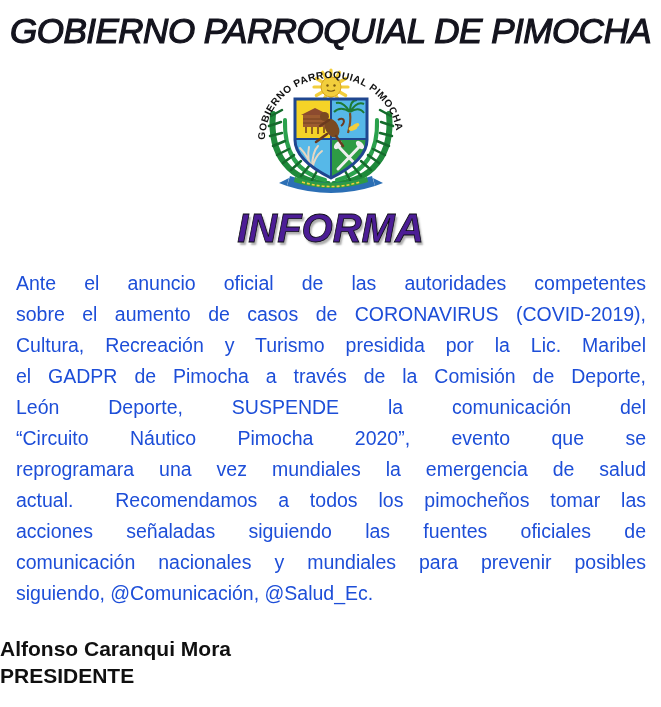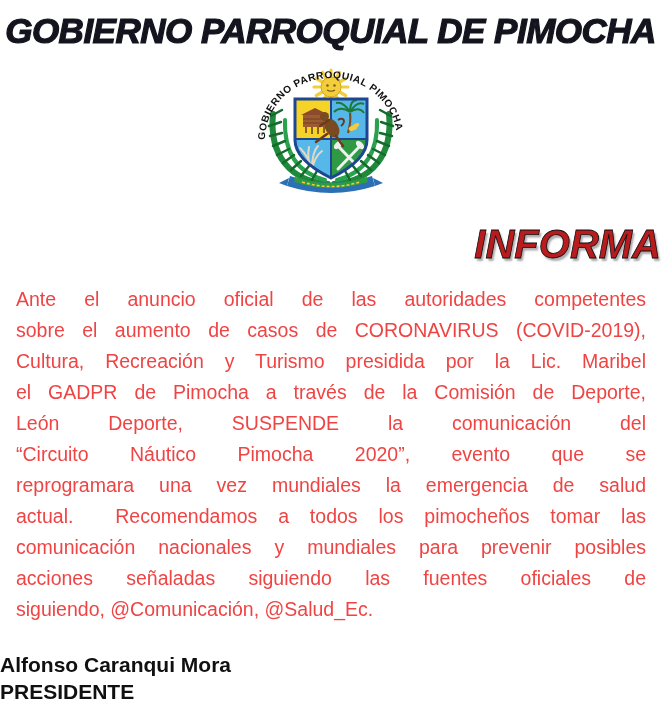--- a/index.html
+++ b/index.html
@@ -2,35 +2,35 @@
 <html><head>
 <meta charset="utf-8">
 <style>
   html,body{margin:0;padding:0;background:#ffffff;}
   .page{
     width:661px;height:707px;background:#ffffff;overflow:hidden;
     font-family:"Liberation Sans",sans-serif;color:#1a1a1a;
   }
   .main-title{
     margin-top:10px;text-align:center;
-    font-size:35px;line-height:42px;font-weight:bold;font-style:italic;
+    font-size:35px;line-height:42px;font-weight:normal;font-style:italic;
     letter-spacing:-0.5px;color:#14141e;
     -webkit-text-stroke:1.2px #14141e;
     white-space:nowrap;
   }
   .emblem-wrap{display:flex;justify-content:center;margin-top:4px;}
   .informa{
-    margin-top:26px;text-align:right;
+    margin-top:10px;text-align:center;
     font-size:40px;line-height:48px;font-weight:bold;font-style:italic;
-    color:#b91c1c;-webkit-text-stroke:0.8px #0b0b12;
+    color:#4c1d95;-webkit-text-stroke:0.8px #0b0b12;
     text-shadow:2px 3px 2px rgba(70,70,70,0.45);
   }
   .body-wrap{
     margin:16px 15px 0 16px;
-    font-size:19.5px;line-height:31px;color:#ef4444;
+    font-size:19.5px;line-height:31px;color:#1d4ed8;
   }
   .body-line{text-align:justify;text-align-last:justify;}
   .body-line.last{text-align-last:left;}
   .seg.b{font-weight:normal;}
   .signature{
     margin-top:26px;text-align:left;font-weight:bold;
     font-size:21px;line-height:27px;color:#101010;
   }
 </style>
 </head>
@@ -126,22 +126,22 @@
 
   <div class="body-wrap">
       <div class="body-line"><span class="seg">Ante el anuncio oficial de las autoridades competentes</span></div>
       <div class="body-line"><span class="seg">sobre el aumento de casos de </span><span class="seg b">CORONAVIRUS (COVID-2019),</span></div>
       <div class="body-line"><span class="seg">Cultura, Recreación y Turismo presidida por la Lic. Maribel</span></div>
       <div class="body-line"><span class="seg">el GADPR de Pimocha a través de la Comisión de Deporte,</span></div>
       <div class="body-line"><span class="seg">León Deporte, </span><span class="seg b">SUSPENDE</span><span class="seg"> la comunicación del</span></div>
       <div class="body-line"><span class="seg">“Circuito Náutico Pimocha 2020”, evento que se</span></div>
       <div class="body-line"><span class="seg">reprogramara una vez mundiales la emergencia de salud</span></div>
       <div class="body-line"><span class="seg">actual.&nbsp; Recomendamos a todos los pimocheños tomar las</span></div>
+      <div class="body-line"><span class="seg">acciones señaladas siguiendo las fuentes oficiales de</span></div>
       <div class="body-line"><span class="seg">comunicación nacionales y mundiales para prevenir posibles</span></div>
-      <div class="body-line"><span class="seg">acciones señaladas siguiendo las fuentes oficiales de</span></div>
       <div class="body-line last"><span class="seg">siguiendo, @Comunicación, @Salud_Ec.</span></div>
     </div>
 
   <div class="signature">
     <div>Alfonso Caranqui Mora</div>
     <div>PRESIDENTE</div>
   </div>
 
 </div>
 

